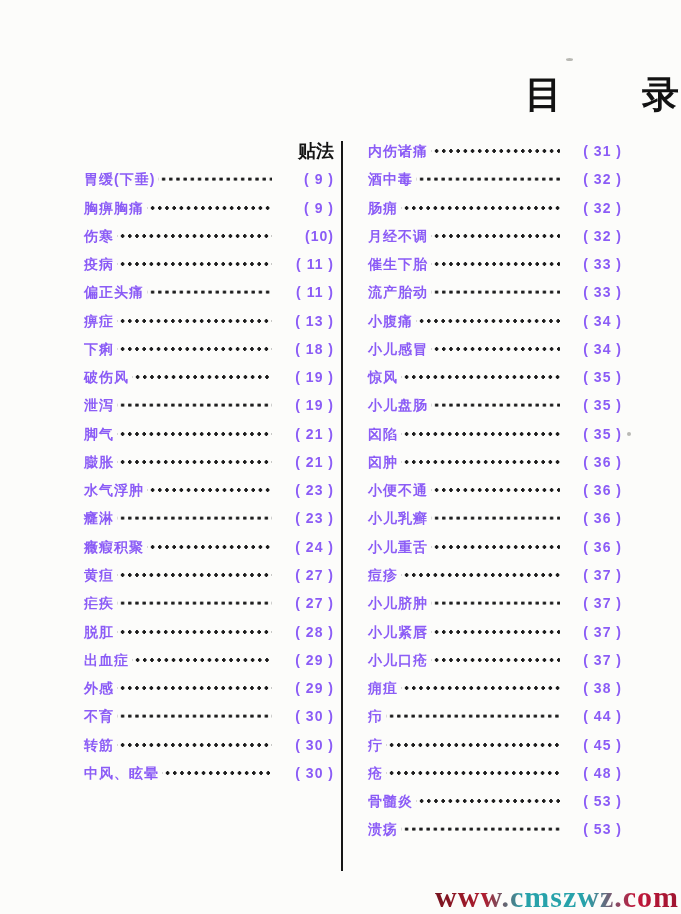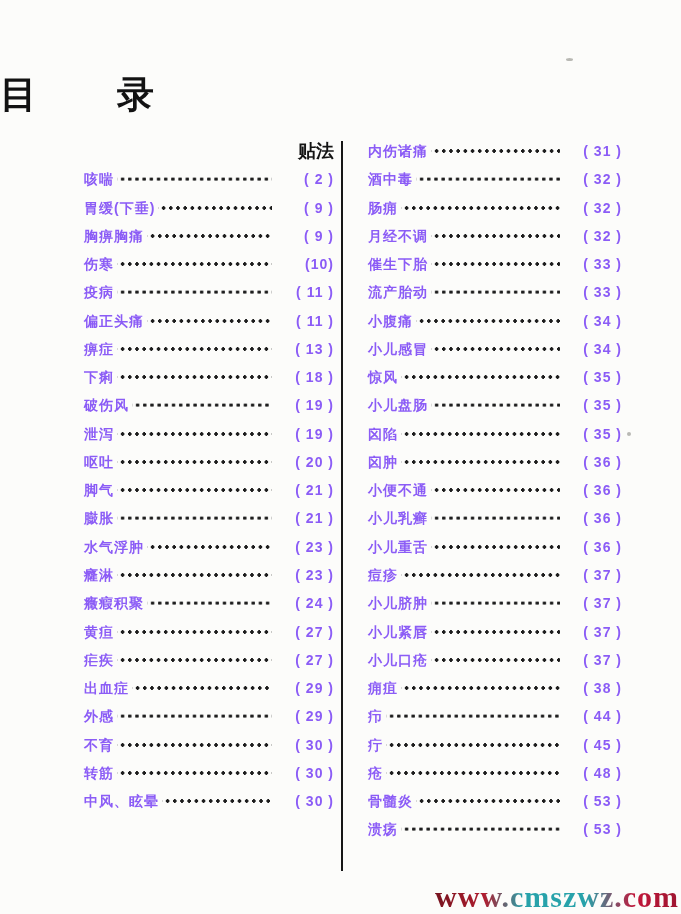--- a/index.html
+++ b/index.html
@@ -8,21 +8,21 @@
     background:#e9e9e7;
     font-family:"Liberation Sans","DejaVu Sans",sans-serif;
   }
   .page{
     position:relative;width:681px;height:914px;
     background:#fcfcfa;overflow:hidden;
     color:#1b1b1b;
   }
   .toc-title{
     position:absolute;top:70px;left:0;width:100%;
-    text-align:left;
+    text-align:right;
     font-family:"Liberation Serif","DejaVu Serif",serif;
     font-size:37px;font-weight:bold;letter-spacing:2px;
     color:#121212;
   }
   .section-header{
     font-size:18px;font-weight:bold;color:#141414;
     height:28.3px;line-height:28.3px;text-align:right;
   }
   .col{
     position:absolute;top:137px;
@@ -69,25 +69,20 @@
 
   <div class="toc-title">目　　录</div>
 
   <div class="speck speck1"></div>
   <div class="speck speck2"></div>
 
   <div class="col col-left">
     <div class="section-header">贴法</div>
     <div id="left-rows">
         <div class="toc-row">
-          <span class="t">咳喘</span>
-          <span class="dots"></span>
-          <span class="p">( 2 )</span>
-        </div>
-        <div class="toc-row">
           <span class="t">胃缓(下垂)</span>
           <span class="dots"></span>
           <span class="p">( 9 )</span>
         </div>
         <div class="toc-row">
           <span class="t">胸痹胸痛</span>
           <span class="dots"></span>
           <span class="p">( 9 )</span>
         </div>
         <div class="toc-row">
@@ -119,25 +114,20 @@
           <span class="t">破伤风</span>
           <span class="dots"></span>
           <span class="p">( 19 )</span>
         </div>
         <div class="toc-row">
           <span class="t">泄泻</span>
           <span class="dots"></span>
           <span class="p">( 19 )</span>
         </div>
         <div class="toc-row">
-          <span class="t">呕吐</span>
-          <span class="dots"></span>
-          <span class="p">( 20 )</span>
-        </div>
-        <div class="toc-row">
           <span class="t">脚气</span>
           <span class="dots"></span>
           <span class="p">( 21 )</span>
         </div>
         <div class="toc-row">
           <span class="t">臌胀</span>
           <span class="dots"></span>
           <span class="p">( 21 )</span>
         </div>
         <div class="toc-row">
@@ -157,20 +147,25 @@
         </div>
         <div class="toc-row">
           <span class="t">黄疸</span>
           <span class="dots"></span>
           <span class="p">( 27 )</span>
         </div>
         <div class="toc-row">
           <span class="t">疟疾</span>
           <span class="dots"></span>
           <span class="p">( 27 )</span>
+        </div>
+        <div class="toc-row">
+          <span class="t">脱肛</span>
+          <span class="dots"></span>
+          <span class="p">( 28 )</span>
         </div>
         <div class="toc-row">
           <span class="t">出血症</span>
           <span class="dots"></span>
           <span class="p">( 29 )</span>
         </div>
         <div class="toc-row">
           <span class="t">外感</span>
           <span class="dots"></span>
           <span class="p">( 29 )</span>

